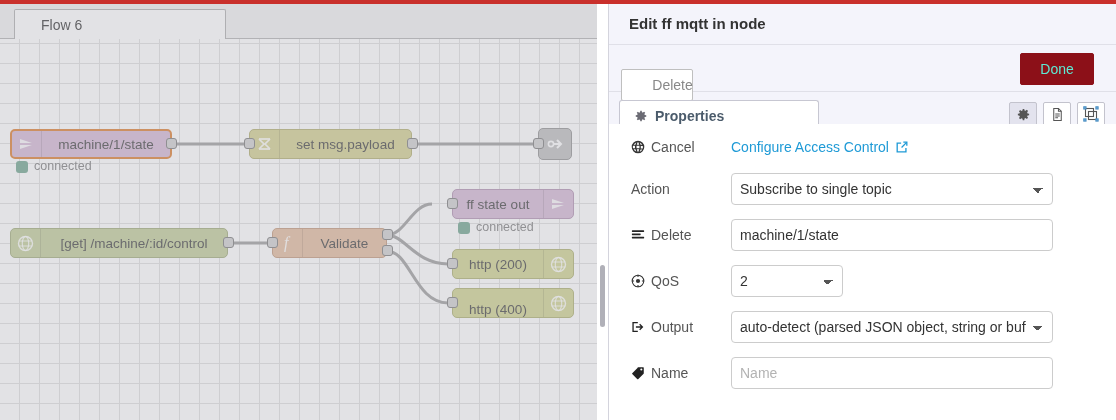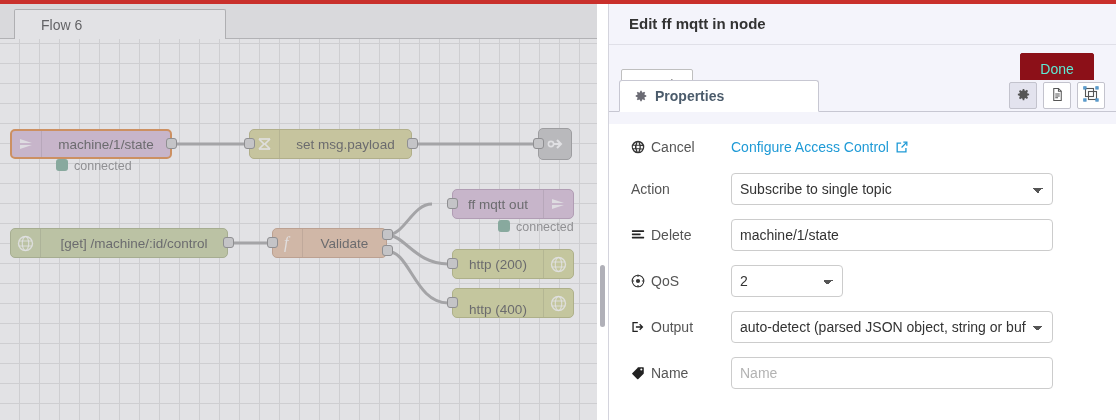--- a/index.html
+++ b/index.html
@@ -107,24 +107,23 @@
     background: #d4d4d4;
     border: 1px solid #888;
     border-radius: 3px;
     z-index: 14;
   }
   .wire { position: absolute; z-index: 8; overflow: visible; }
   .wire path { fill: none; stroke: #a6a6a6; stroke-width: 3; }
 
   .status {
     position: absolute;
-    display: flex; align-items: flex-start;
+    display: flex; align-items: flex-end;
     font-size: 12.5px; color: #8a8a8a;
     z-index: 12;
-    margin-left: 40px;
   }
   .status .dot {
     width: 12px; height: 12px;
     border-radius: 3px;
     background: #7fae9a;
     margin-right: 6px;
   }
 
   
   .drag-handle {
@@ -166,21 +165,21 @@
     display: flex; align-items: center; justify-content: center;
     cursor: pointer;
   }
   .btn-delete { left: 12px; top: 24px; width: 72px; padding-left: 31px; }
   .btn-cancel { left: 323px; top: 8px; width: 74px; }
   .btn-done   { left: 411px; top: 8px; width: 74px;
                 background: #8c1018; border-color: #8c1018; color: #5eead4; }
 
   
   .ptabs {
-    position: absolute; left: 0; top: 76px;
+    position: absolute; left: 0; top: 96px;
     width: 508px; height: 32px;
     border-bottom: 1px solid #c7c7d2;
     background: #f4f4fb;
     text-align: center;
   }
   .ptab {
     position: absolute; left: 10px; top: 0;
     width: 200px; height: 32px;
     background: #fff;
     border: 1px solid #c7c7d2;
@@ -343,21 +342,21 @@
             <text x="4" y="14" font-family="Liberation Serif, serif" font-style="italic" font-size="16" fill="#fff" opacity="0.9">f</text>
           </svg>
         </span>
         <span class="nlabel" style="">Validate</span>
       </div>
       <div class="port" style="left:267px; top:198px;"></div>
       <div class="port" style="left:382px; top:190px;"></div>
       <div class="port" style="left:382px; top:206px;"></div>
 
       <div class="node node-mqtt-out" style="left:452px; top:150px; width:122px;">
-        <span class="nlabel">ff mqtt out</span>
+        <span class="nlabel">ff state out</span>
         <span class="nicon right">
           <svg width="18" height="18" viewBox="0 0 18 18">
             <path d="M2 4 L14 8 L2 8 Z M2 10 L14 10 L2 14 Z" fill="#fff" opacity="0.85"></path>
           </svg>
         </span>
       </div>
       <div class="port" style="left:447px; top:159px;"></div>
       <div class="status" style="left:458px; top:181px;">
         <span class="dot"></span>
         <span>connected</span>

